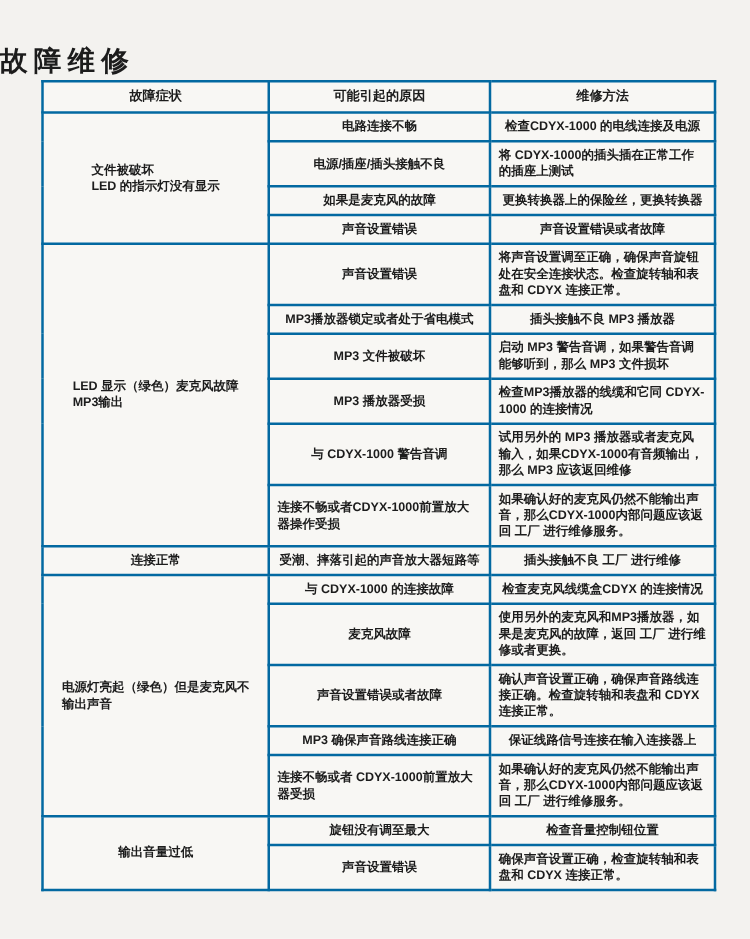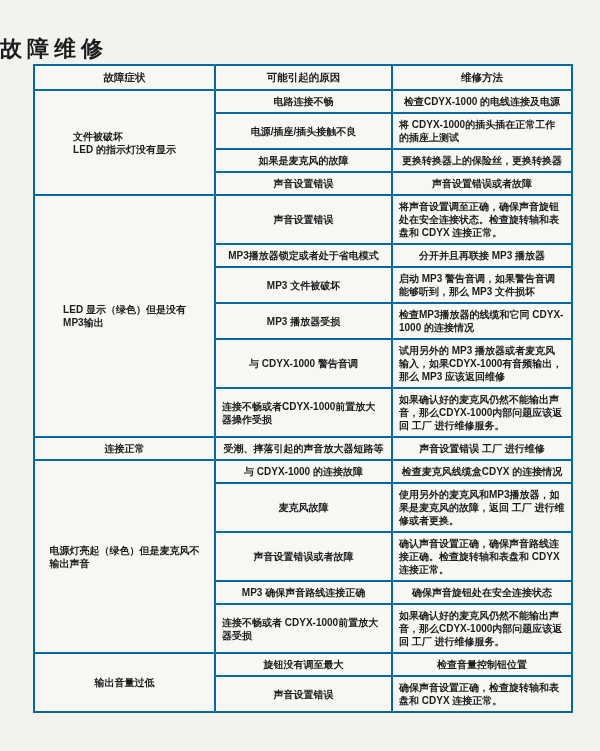--- a/index.html
+++ b/index.html
@@ -91,67 +91,67 @@
         </tr>
         <tr>
           <td><span class="cell-text">如果是麦克风的故障</span></td>
           <td><span class="cell-text">更换转换器上的保险丝，更换转换器</span></td>
         </tr>
         <tr>
           <td><span class="cell-text">声音设置错误</span></td>
           <td><span class="cell-text">声音设置错误或者故障</span></td>
         </tr>
         <tr>
-          <td rowspan="6" class="align-left"><span class="cell-text">LED 显示（绿色）但是没有
+          <td rowspan="6" class="align-left"><span class="cell-text">LED 显示（绿色）麦克风故障
 MP3输出</span></td>
           <td><span class="cell-text">声音设置错误</span></td>
           <td class="align-left"><span class="cell-text">将声音设置调至正确，确保声音旋钮处在安全连接状态。检查旋转轴和表盘和 CDYX 连接正常。</span></td>
         </tr>
         <tr>
           <td><span class="cell-text">MP3播放器锁定或者处于省电模式</span></td>
-          <td><span class="cell-text">分开并且再联接 MP3 播放器</span></td>
+          <td><span class="cell-text">插头接触不良 MP3 播放器</span></td>
         </tr>
         <tr>
           <td><span class="cell-text">MP3 文件被破坏</span></td>
           <td class="align-left"><span class="cell-text">启动 MP3 警告音调，如果警告音调能够听到，那么 MP3 文件损坏</span></td>
         </tr>
         <tr>
           <td><span class="cell-text">MP3 播放器受损</span></td>
           <td class="align-left"><span class="cell-text">检查MP3播放器的线缆和它同 CDYX-1000 的连接情况</span></td>
         </tr>
         <tr>
           <td><span class="cell-text">与 CDYX-1000 警告音调</span></td>
           <td class="align-left"><span class="cell-text">试用另外的 MP3 播放器或者麦克风输入，如果CDYX-1000有音频输出，那么 MP3 应该返回维修</span></td>
         </tr>
         <tr>
           <td class="align-left"><span class="cell-text">连接不畅或者CDYX-1000前置放大器操作受损</span></td>
           <td class="align-left"><span class="cell-text">如果确认好的麦克风仍然不能输出声音，那么CDYX-1000内部问题应该返回 工厂 进行维修服务。</span></td>
         </tr>
         <tr>
           <td rowspan="1"><span class="cell-text">连接正常</span></td>
           <td><span class="cell-text">受潮、摔落引起的声音放大器短路等</span></td>
-          <td><span class="cell-text">声音设置错误 工厂 进行维修</span></td>
+          <td><span class="cell-text">插头接触不良 工厂 进行维修</span></td>
         </tr>
         <tr>
           <td rowspan="5" class="align-left"><span class="cell-text">电源灯亮起（绿色）但是麦克风不
 输出声音</span></td>
           <td><span class="cell-text">与 CDYX-1000 的连接故障</span></td>
           <td><span class="cell-text">检查麦克风线缆盒CDYX 的连接情况</span></td>
         </tr>
         <tr>
           <td><span class="cell-text">麦克风故障</span></td>
           <td class="align-left"><span class="cell-text">使用另外的麦克风和MP3播放器，如果是麦克风的故障，返回 工厂 进行维修或者更换。</span></td>
         </tr>
         <tr>
           <td><span class="cell-text">声音设置错误或者故障</span></td>
           <td class="align-left"><span class="cell-text">确认声音设置正确，确保声音路线连接正确。检查旋转轴和表盘和 CDYX 连接正常。</span></td>
         </tr>
         <tr>
           <td><span class="cell-text">MP3 确保声音路线连接正确</span></td>
-          <td><span class="cell-text">确保声音旋钮处在安全连接状态</span></td>
+          <td><span class="cell-text">保证线路信号连接在输入连接器上</span></td>
         </tr>
         <tr>
           <td class="align-left"><span class="cell-text">连接不畅或者 CDYX-1000前置放大器受损</span></td>
           <td class="align-left"><span class="cell-text">如果确认好的麦克风仍然不能输出声音，那么CDYX-1000内部问题应该返回 工厂 进行维修服务。</span></td>
         </tr>
         <tr>
           <td rowspan="2"><span class="cell-text">输出音量过低</span></td>
           <td><span class="cell-text">旋钮没有调至最大</span></td>
           <td><span class="cell-text">检查音量控制钮位置</span></td>
         </tr>

